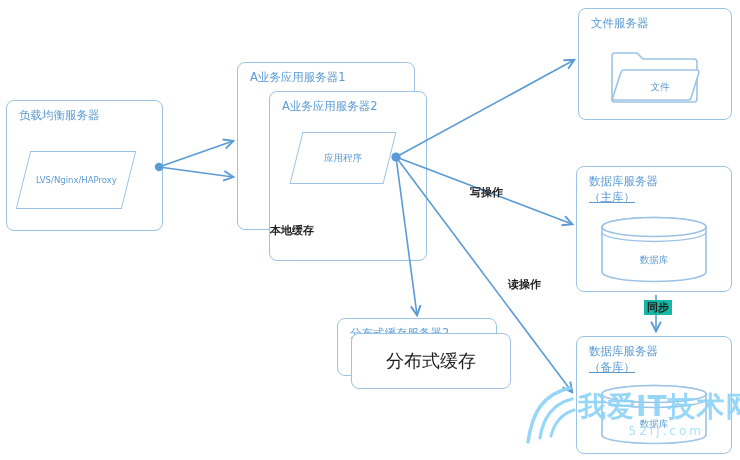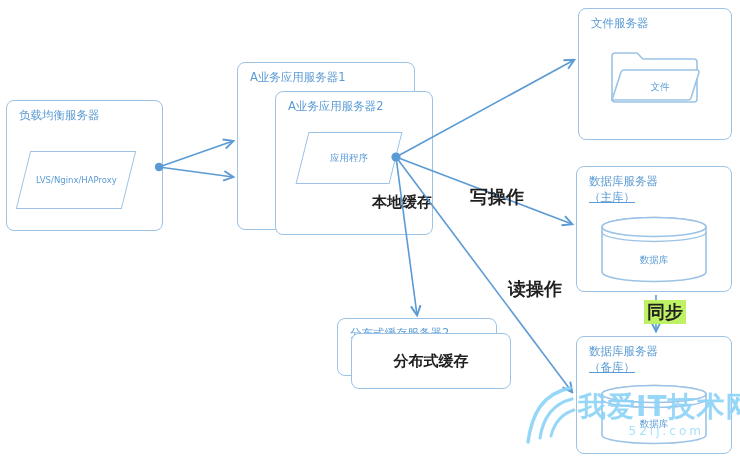--- a/index.html
+++ b/index.html
@@ -16,25 +16,25 @@
   }
   .box-subtitle{
     position:absolute;top:23px;left:12px;color:#5b9bd5;font-size:11.5px;white-space:nowrap;text-decoration:underline;
   }
   .para{
     position:absolute;border:1.6px solid #9cc3e5;background:#fff;transform:skewX(-14deg);
     display:flex;align-items:center;justify-content:center;box-sizing:border-box;
   }
   .para > span{transform:skewX(14deg);color:#5b9bd5;white-space:nowrap;}
   .black-label{
-    position:absolute;color:#1f1f1f;font-size:18px;font-weight:600;z-index:3;white-space:nowrap;
+    position:absolute;color:#1f1f1f;font-size:11px;font-weight:600;z-index:3;white-space:nowrap;
   }
   .center-label{
-    position:absolute;left:0;right:0;text-align:right;color:#1f1f1f;
-    font-size:15px;font-weight:600;
+    position:absolute;left:0;right:0;text-align:left;color:#1f1f1f;
+    font-size:11px;font-weight:600;
   }
   #edges{position:absolute;left:0;top:0;z-index:2;pointer-events:none;}
   .z1{z-index:1;} .z2{z-index:2;}
   #watermark{
     position:absolute;left:522px;top:384px;z-index:4;display:flex;align-items:center;opacity:.92;
   }
   #watermark .wm-text{display:flex;flex-direction:column;align-items:center;margin-left:2px;}
   #watermark .wm-name{font-size:28px;font-weight:700;color:#8ed4f8;letter-spacing:1px;line-height:1.1;white-space:nowrap;}
   #watermark .wm-url{font-size:12px;color:#a2dffb;letter-spacing:3px;margin-top:1px;text-align:right;}
   .svg-label{fill:#5b9bd5;font-size:9.5px;font-family:"DejaVu Sans","Liberation Sans",sans-serif;}
@@ -48,29 +48,29 @@
     <div class="box-title">负载均衡服务器</div>
     <div class="para" style="left:16px;top:50px;width:106px;height:58px;">
       <span style="font-size:8.5px;">LVS/Nginx/HAProxy</span>
     </div>
   </div>
 
   <div class="box z1" style="left:237px;top:62px;width:178px;height:168px;">
     <div class="box-title">A业务应用服务器1</div>
   </div>
 
-  <div class="box z2" style="left:275px;top:91px;width:158px;height:144px;">
+  <div class="box z2" style="left:269px;top:91px;width:158px;height:170px;">
     <div class="box-title">A业务应用服务器2</div>
     <div class="para" style="left:26px;top:40px;width:94px;height:52px;">
       <span style="font-size:9.5px;">应用程序</span>
     </div>
     <div class="center-label" style="bottom:22px;">本地缓存</div>
   </div>
 
-  <div class="box z1" style="left:578px;top:8px;width:154px;height:132px;">
+  <div class="box z1" style="left:578px;top:8px;width:154px;height:112px;">
     <div class="box-title">文件服务器</div>
     <svg style="position:absolute;left:28px;top:36px;" width="96" height="64" viewBox="0 0 96 64">
       <path d="M5,11 a3,3 0 0 1 3,-3 h22 l6,6 h51 a3,3 0 0 1 3,3 v37 a3,3 0 0 1 -3,3 H8 a3,3 0 0 1 -3,-3 z" fill="#fff" stroke="#9cc3e5" stroke-width="1.6"></path>
       <path d="M5,55 L14,27 a3,3 0 0 1 2.8,-2 H90 a2,2 0 0 1 1.9,2.7 L84,53 a3,3 0 0 1 -2.8,2 H5 z" fill="#fff" stroke="#9cc3e5" stroke-width="1.6"></path>
       <text x="53" y="45" text-anchor="middle" class="svg-label">文件</text>
     </svg>
   </div>
 
   <div class="box z1" style="left:576px;top:166px;width:156px;height:126px;">
     <div class="box-title">数据库服务器</div>
@@ -92,21 +92,21 @@
       <path d="M3,16 a52,8.5 0 0 0 104,0" fill="none" stroke="#9cc3e5" stroke-width="1.3"></path>
       <text x="55" y="44" text-anchor="middle" class="svg-label">数据库</text>
     </svg>
   </div>
 
   <div class="box z1" style="left:337px;top:318px;width:160px;height:58px;">
     <div class="box-title">分布式缓存服务器2</div>
   </div>
 
   <div class="box z2" style="left:351px;top:333px;width:160px;height:56px;display:flex;align-items:center;justify-content:center;">
-    <div style="color:#1f1f1f;font-size:15px;font-weight:700;">分布式缓存</div>
+    <div style="color:#1f1f1f;font-size:18px;font-weight:400;">分布式缓存</div>
   </div>
 
   <svg id="edges" width="740" height="460" viewBox="0 0 740 460">
     <defs>
       <marker id="arrow" viewBox="0 0 10 10" refX="8.5" refY="5" markerWidth="8" markerHeight="8" orient="auto-start-reverse">
         <path d="M1.2,1.2 L8.8,5 L1.2,8.8" fill="none" stroke="#5b9bd5" stroke-width="1.5"></path>
       </marker>
     </defs>
     <line x1="159" y1="167" x2="233" y2="141" stroke="#5b9bd5" stroke-width="1.6" marker-end="url(#arrow)"></line>
     <line x1="159" y1="167" x2="233" y2="177" stroke="#5b9bd5" stroke-width="1.6" marker-end="url(#arrow)"></line>
@@ -114,21 +114,21 @@
     <line x1="396" y1="157" x2="572" y2="224" stroke="#5b9bd5" stroke-width="1.6" marker-end="url(#arrow)"></line>
     <line x1="396" y1="157" x2="572" y2="392" stroke="#5b9bd5" stroke-width="1.6" marker-end="url(#arrow)"></line>
     <line x1="396" y1="157" x2="417" y2="315" stroke="#5b9bd5" stroke-width="1.6" marker-end="url(#arrow)"></line>
     <line x1="656" y1="295" x2="656" y2="331" stroke="#5b9bd5" stroke-width="1.6" marker-end="url(#arrow)"></line>
     <circle cx="159" cy="167" r="4.2" fill="#5b9bd5"></circle>
     <circle cx="396" cy="157" r="4.6" fill="#5b9bd5"></circle>
   </svg>
 
   <div class="black-label" style="left:470px;top:185px;">写操作</div>
   <div class="black-label" style="left:472px;top:277px;margin-left:36px;">读操作</div>
-  <div class="black-label" style="left:644px;top:300px;background:#bef264;padding:0 3px;">同步</div>
+  <div class="black-label" style="left:644px;top:300px;background:#14b8a6;padding:0 3px;">同步</div>
 
   <div id="watermark">
     <svg width="54" height="62" viewBox="0 0 54 62">
       <path d="M48,4 C20,10 10,30 6,58" fill="none" stroke="#8ed4f8" stroke-width="3.5" stroke-linecap="round"></path>
       <path d="M50,15 C30,20 21,34 18,54" fill="none" stroke="#8ed4f8" stroke-width="3.2" stroke-linecap="round"></path>
       <path d="M52,26 C39,30 32,40 29,52" fill="none" stroke="#8ed4f8" stroke-width="3" stroke-linecap="round"></path>
     </svg>
     <div class="wm-text">
       <div class="wm-name">我爱IT技术网</div>
       <div class="wm-url">52ij.com</div>

